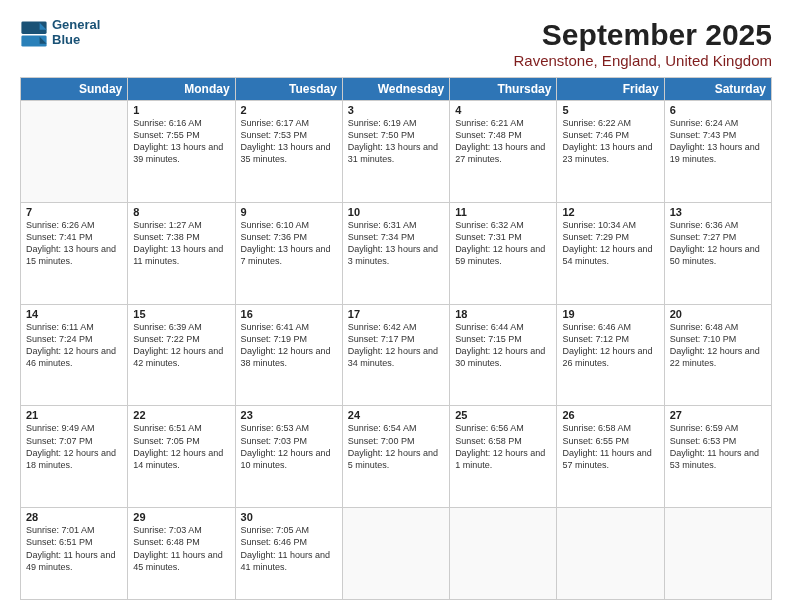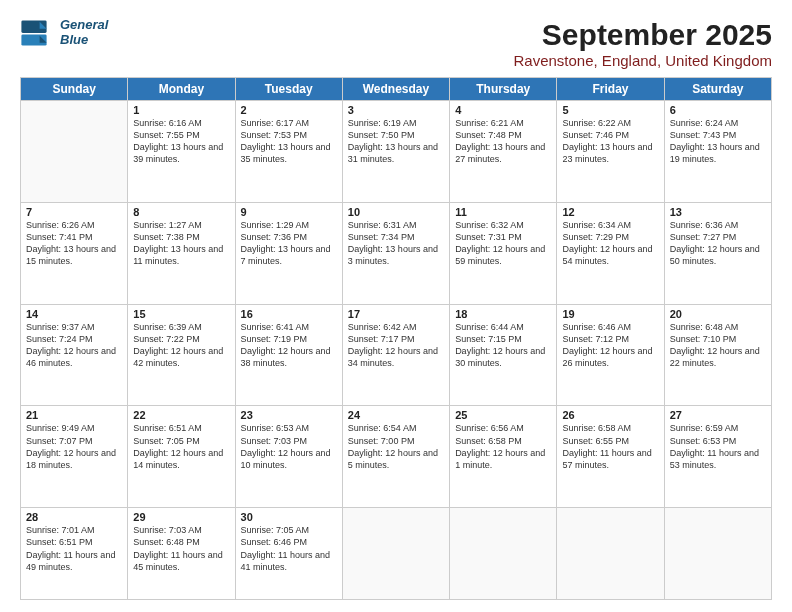--- a/index.html
+++ b/index.html
@@ -18,23 +18,22 @@
       flex-direction: column;
     }
     .header {
       display: flex;
       align-items: flex-start;
       justify-content: space-between;
       margin-bottom: 8px;
     }
     .logo {
       display: flex;
-      align-items: center;
-      gap: 12px;
-      font-style: italic;
+      align-items: flex-end;
+      gap: 4px;
     }
     .logo-text {
       font-size: 13px;
       font-weight: bold;
       color: #1a5276;
       line-height: 1.15;
     }
     .logo-icon {
       width: 28px;
       height: 28px;
@@ -56,22 +55,22 @@
     table {
       width: 100%;
       border-collapse: collapse;
       flex: 1;
     }
     .day-header th {
       background: #2e75b6;
       color: #fff;
       font-size: 12px;
       font-weight: bold;
-      padding: 4px 11px;
-      text-align: center;
+      padding: 4px 5px;
+      text-align: right;
       border: 1px solid #ccc;
     }
     td {
       border: 1px solid #ccc;
       vertical-align: top;
       padding: 3px 5px;
       font-size: 9.5px;
       color: #222;
       width: calc(100% / 7);
     }
@@ -182,53 +181,53 @@
         <span class="cell-text">Daylight: 13 hours and 15 minutes.</span>
       </td>
           <td>
         <span class="date-num">8</span>
         <span class="cell-text">Sunrise: 1:27 AM</span><br>
         <span class="cell-text">Sunset: 7:38 PM</span><br>
         <span class="cell-text">Daylight: 13 hours and 11 minutes.</span>
       </td>
           <td>
         <span class="date-num">9</span>
-        <span class="cell-text">Sunrise: 1:29 AM</span><br>
+        <span class="cell-text">Sunrise: 6:10 AM</span><br>
         <span class="cell-text">Sunset: 7:36 PM</span><br>
         <span class="cell-text">Daylight: 13 hours and 7 minutes.</span>
       </td>
           <td>
         <span class="date-num">10</span>
         <span class="cell-text">Sunrise: 6:31 AM</span><br>
         <span class="cell-text">Sunset: 7:34 PM</span><br>
         <span class="cell-text">Daylight: 13 hours and 3 minutes.</span>
       </td>
           <td>
         <span class="date-num">11</span>
         <span class="cell-text">Sunrise: 6:32 AM</span><br>
         <span class="cell-text">Sunset: 7:31 PM</span><br>
         <span class="cell-text">Daylight: 12 hours and 59 minutes.</span>
       </td>
           <td>
         <span class="date-num">12</span>
-        <span class="cell-text">Sunrise: 6:34 AM</span><br>
+        <span class="cell-text">Sunrise: 10:34 AM</span><br>
         <span class="cell-text">Sunset: 7:29 PM</span><br>
         <span class="cell-text">Daylight: 12 hours and 54 minutes.</span>
       </td>
           <td>
         <span class="date-num">13</span>
         <span class="cell-text">Sunrise: 6:36 AM</span><br>
         <span class="cell-text">Sunset: 7:27 PM</span><br>
         <span class="cell-text">Daylight: 12 hours and 50 minutes.</span>
       </td>
         </tr>
         <tr>
           <td>
         <span class="date-num">14</span>
-        <span class="cell-text">Sunrise: 9:37 AM</span><br>
+        <span class="cell-text">Sunrise: 6:11 AM</span><br>
         <span class="cell-text">Sunset: 7:24 PM</span><br>
         <span class="cell-text">Daylight: 12 hours and 46 minutes.</span>
       </td>
           <td>
         <span class="date-num">15</span>
         <span class="cell-text">Sunrise: 6:39 AM</span><br>
         <span class="cell-text">Sunset: 7:22 PM</span><br>
         <span class="cell-text">Daylight: 12 hours and 42 minutes.</span>
       </td>
           <td>

